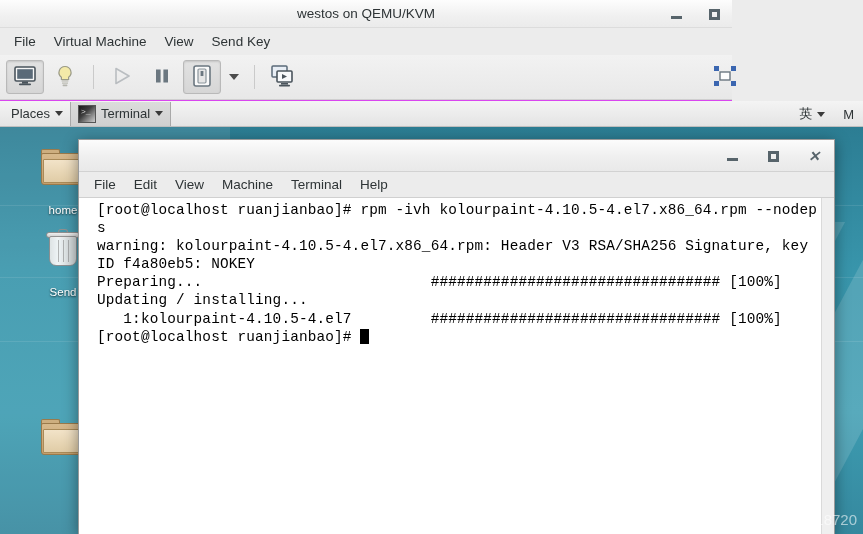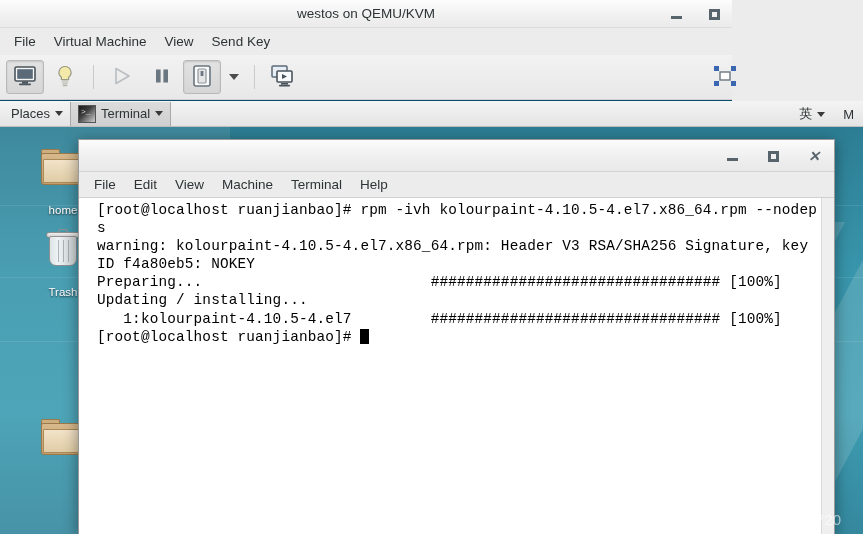--- a/index.html
+++ b/index.html
@@ -12,21 +12,21 @@
     font-size: 13px;
     background: #ececec;
     position: relative;
   }
 
   
   #vm-window {
     position: absolute;
     left: 0; top: 0;
     width: 732px; height: 534px;
-    background: #0c4a6e;
+    background: #d946ef;
   }
 
   
   .vm-titlebar {
     position: relative;
     height: 28px;
     background: linear-gradient(to bottom, #fdfdfd 0%, #f0f0f0 60%, #ebebeb 100%);
     border-bottom: 1px solid #dcdcdc;
     display: flex;
     align-items: center;
@@ -334,21 +334,21 @@
   }
   .cursor-block {
     display: inline-block;
     width: 9px; height: 15px;
     background: #000;
     vertical-align: -3px;
   }
 
   .watermark {
     position: absolute;
-    right: 22px; bottom: 6px;
+    right: 6px; bottom: 6px;
     font-size: 15px;
     color: rgba(255,255,255,.58);
     font-family: "Liberation Sans", sans-serif;
     z-index: 40;
     pointer-events: none;
   }
 </style>
 </head>
 <body>
 
@@ -502,21 +502,21 @@
 
       <div class="desk-icon" style="left:20px; top:102px;">
         <div class="trash-ico">
           <i class="trash-handle"></i>
             <i class="trash-lid"></i>
             <i class="trash-body"></i>
           <i class="trash-rib" style="left:12px;"></i>
           <i class="trash-rib" style="left:17px;"></i>
           <i class="trash-rib" style="left:22px;"></i>
         </div>
-        <span class="ilabel">Trash</span>
+        <span class="ilabel">Send</span>
       </div>
 
 
       <div class="desk-icon" style="left:20px; top:292px;">
         <div class="folder-ico">
           <i class="folder-tab"></i>
             <i class="folder-back"></i>
             <i class="folder-front"></i>
         </div>
         <span class="ilabel"></span>

